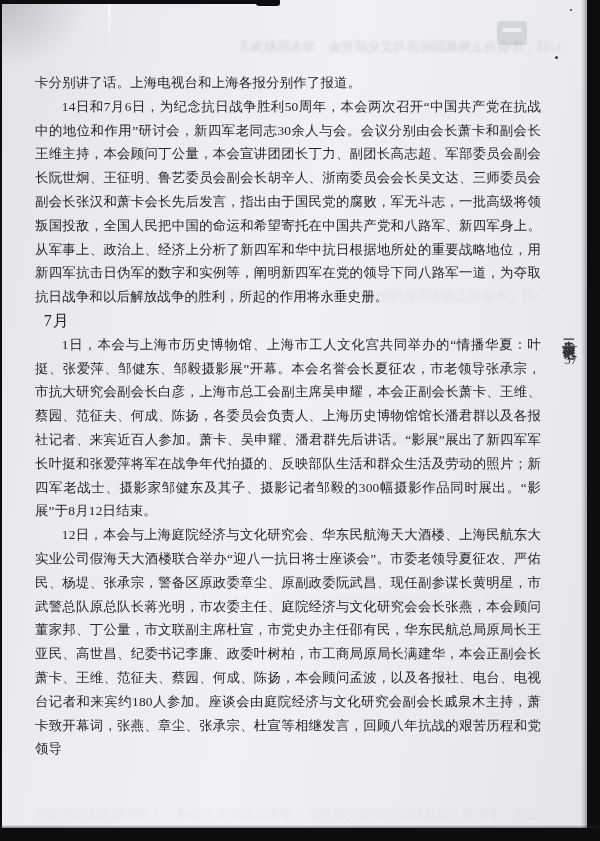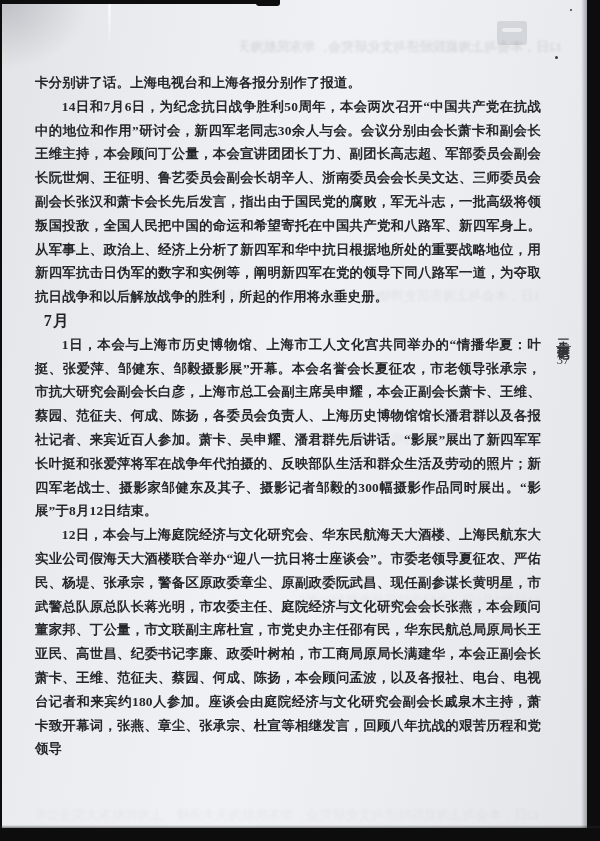--- a/index.html
+++ b/index.html
@@ -39,27 +39,27 @@
   .bleed-logo{position:absolute;left:497px;top:21px;width:30px;height:24px;border-radius:3px;
     background:rgba(148,153,163,.28);}
   .bleed-logo::after{content:"";position:absolute;left:5px;top:7px;width:20px;height:4px;
     background:rgba(255,255,255,.55);border-radius:2px;}
   
   .body-text{
     position:absolute;left:35px;top:71px;width:506px;
     font-size:13.4px;line-height:23.8px;color:#26272c;
     text-align:justify;letter-spacing:.2px;
   }
-  .body-text p{margin:0;text-indent:2em;font-weight:bold;}
+  .body-text p{margin:0;text-indent:2em;}
   .body-text p.cont{text-indent:0;}
-  .month{margin:0;font-size:16px;font-weight:bold;line-height:23.8px;
+  .month{margin:0;font-size:16px;font-weight:normal;line-height:23.8px;
     text-indent:.55em;letter-spacing:1px;color:#1f2025;}
   
   .sidebar{position:absolute;left:549px;top:329px;width:28px;
-    display:flex;flex-direction:column;align-items:center;color:#323339;}
+    display:flex;flex-direction:column;align-items:flex-end;color:#323339;}
   .vtitle{writing-mode:vertical-rl;text-orientation:upright;
     font-size:12.5px;letter-spacing:1.5px;font-weight:600;}
   .vrule{width:15px;height:1px;background:#54555a;margin:8px 0 6px;}
   .pageno{font-size:12.5px;font-family:"Liberation Serif","DejaVu Serif",serif;}
 </style>
 </head>
 <body>
 
 <div class="scan">
 

